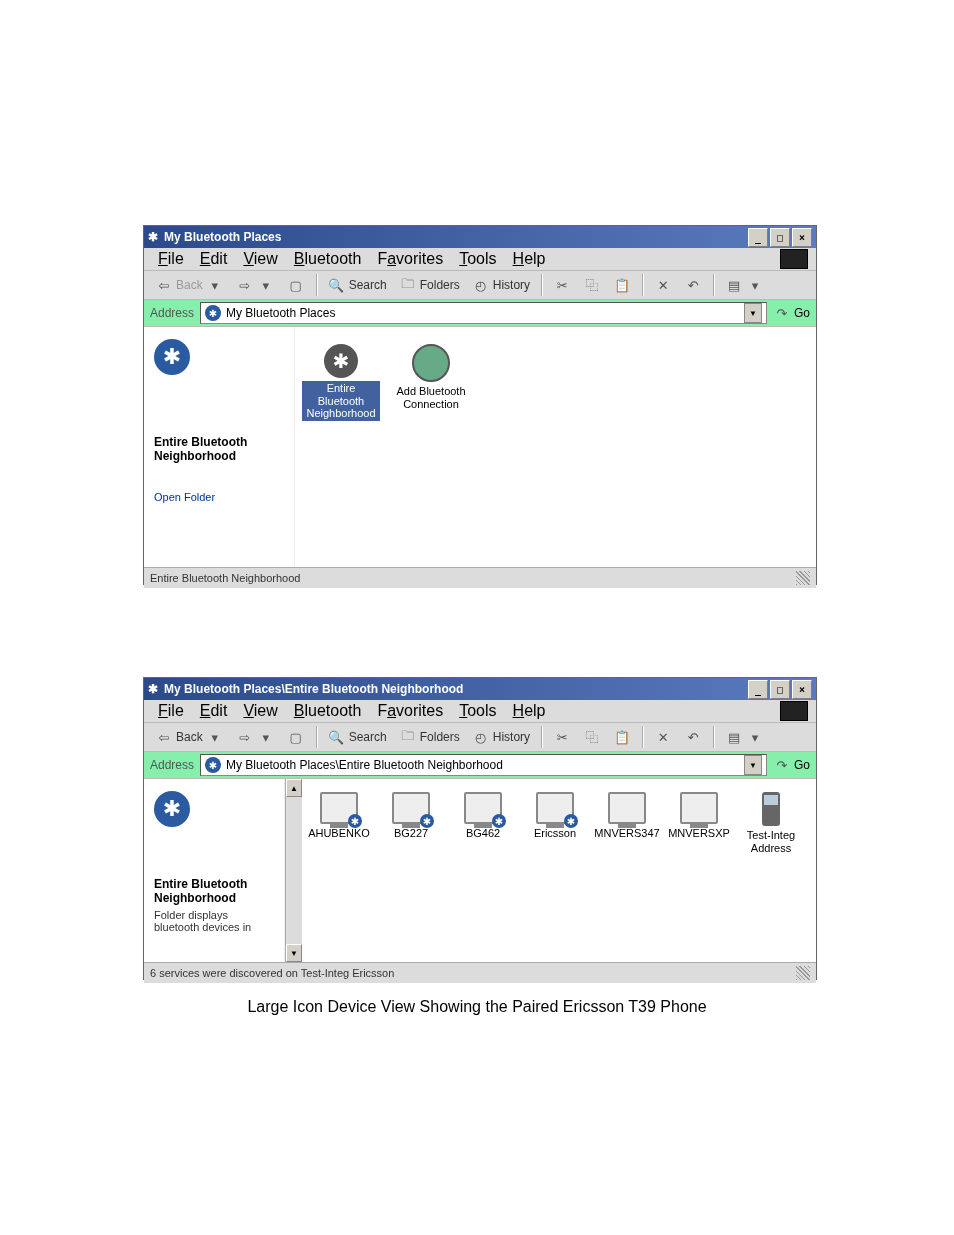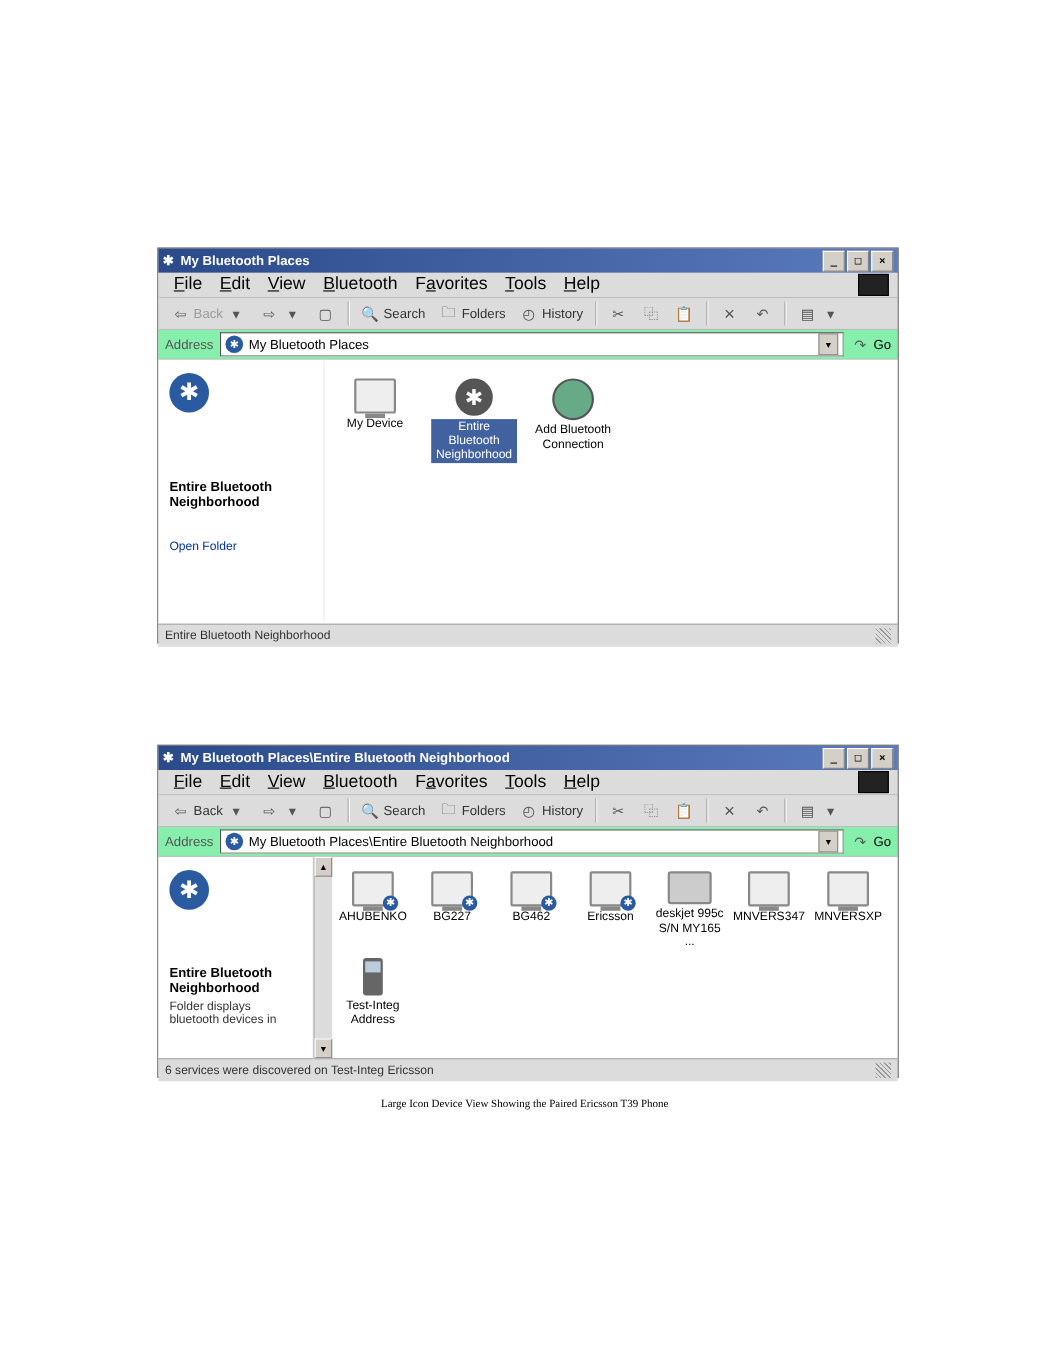--- a/index.html
+++ b/index.html
@@ -1,17 +1,17 @@
 <!DOCTYPE html>
 <html><head>
 <meta charset="utf-8">
 <style>
 html,body{margin:0;padding:0;background:#fff;font-family:Tahoma,Verdana,sans-serif;font-size:11px;color:#000}
 .page{width:954px;height:1235px;box-sizing:border-box;padding:0}
-.caption{text-align:center;font-family:Liberation Serif, serif;font-size:10px;margin-top:10px}
+.caption{text-align:center;font-family:Liberation Sans, sans-serif;font-size:16px;margin-top:10px}
 .win{position:absolute;background:#d8d8d8;border:1px solid #666;box-shadow:inset -1px -1px 0 #888,inset 1px 1px 0 #fff}
 .title{height:22px;display:flex;align-items:center;padding:0 4px;background:linear-gradient(to right,#2a4a8a,#5b7bbf);color:#fff;font-weight:bold;font-size:12px}
 .title .spacer{flex:1}
 .boxbtn{width:18px;height:17px;background:#d4d0c8;border:1px solid #808080;border-top-color:#fff;border-left-color:#fff;margin-left:2px;display:flex;align-items:center;justify-content:center;font-size:10px;font-family:Webdings,monospace;color:#000}
 .menu{height:22px;display:flex;align-items:center;gap:4px;padding:0 8px;border-bottom:1px solid #bbb;background:#dcdcdc}
 .menu span{padding:2px 6px;font-size:16px}
 .menu span u{text-decoration:underline}
 .brand{width:26px;height:18px;background:#222;margin-left:auto;border:1px solid #000}
 .tbar{height:28px;display:flex;align-items:center;gap:2px;padding:0 6px;border-bottom:1px solid #bbb;background:#dcdcdc}
 .tbtn{display:flex;align-items:center;gap:3px;padding:2px 5px;font-size:12px;color:#333}
@@ -133,24 +133,20 @@
           <span>Go</span>
         </div>
   </div>
   <div class="client">
     <div class="left">
       <div class="bt-badge">✱</div>
       <b>Entire Bluetooth Neighborhood</b>
       <a class="link">Open Folder</a>
     </div>
     <div class="content">
-      <div class="item">
-        <div class="ico mon"></div>
-        <div class="lab">My Device</div>
-      </div>
       <div class="item sel">
         <div class="ico bt">✱</div>
         <div class="lab">Entire Bluetooth Neighborhood</div>
       </div>
       <div class="item">
         <div class="ico globe"></div>
         <div class="lab">Add Bluetooth Connection</div>
       </div>
     </div>
   </div>
@@ -270,24 +266,20 @@
             </div>
             <div class="lab">BG462</div>
           </div>
       <div class="item" style="width:64px">
             <div class="ico mon">
               <span class="ovl">✱</span>
             </div>
             <div class="lab">Ericsson</div>
           </div>
       <div class="item" style="width:64px">
-            <div class="ico prn"></div>
-            <div class="lab">deskjet 995c S/N MY165 ...</div>
-          </div>
-      <div class="item" style="width:64px">
             <div class="ico mon"></div>
             <div class="lab">MNVERS347</div>
           </div>
       <div class="item" style="width:64px">
             <div class="ico mon"></div>
             <div class="lab">MNVERSXP</div>
           </div>
       <div class="item" style="width:64px">
             <div class="ico phone"></div>
             <div class="lab">Test-Integ Address</div>

